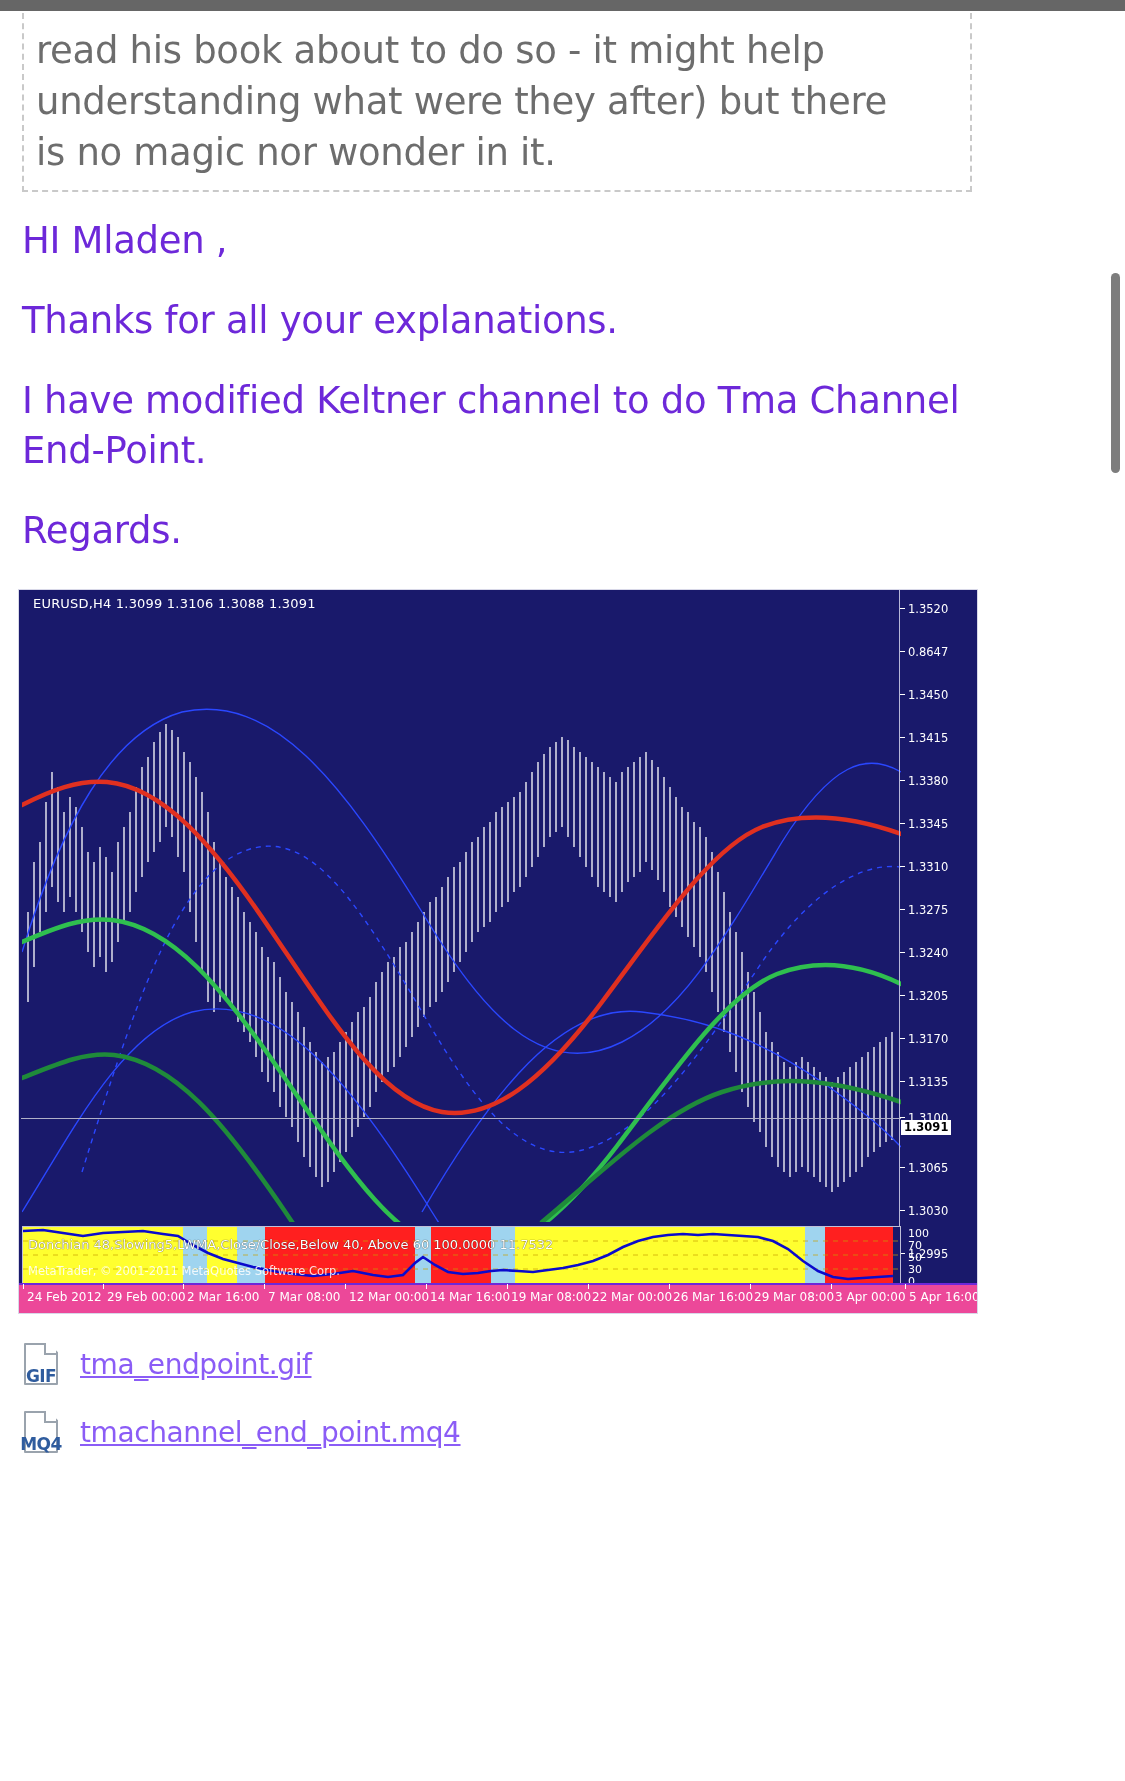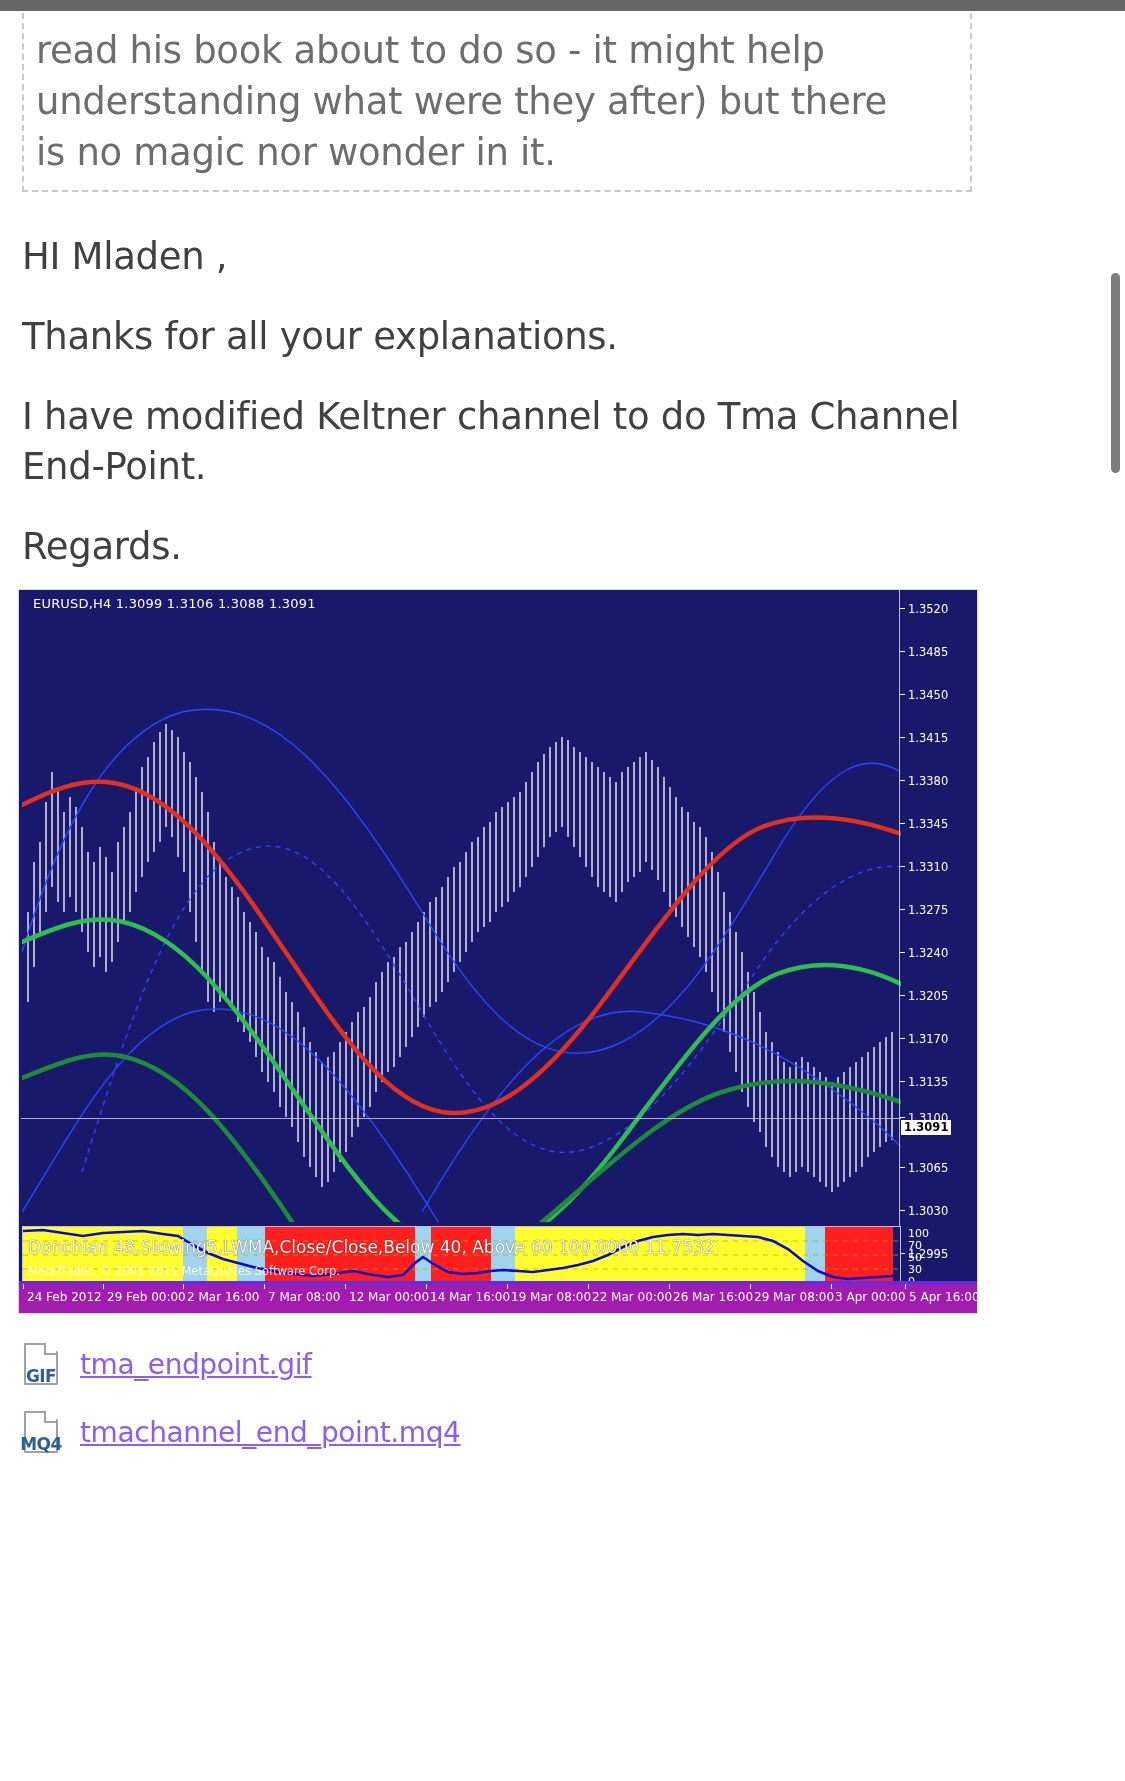--- a/index.html
+++ b/index.html
@@ -60,24 +60,24 @@
   }
 
   
   .post-body {
     position: absolute;
     top: 205px;
     left: 22px;
     width: 950px;
   }
   .para {
-    color: #404040;
+    color: #6d28d9;
     font-size: 37px;
     line-height: 50px;
-    margin: 16px 0 30px 0;
+    margin: 0 0 30px 0;
     font-family: "DejaVu Sans", sans-serif;
     letter-spacing: -0.3px;
   }
 
   
   .scrollbar-track {
     position: absolute;
     top: 0; right: 0;
     width: 18px;
     height: 1770px;
@@ -194,21 +194,21 @@
     border: 1px solid #c0c0d8;
     box-sizing: border-box;
     overflow: hidden;
     background: #19196b;
   }
   .sub-label {
     position: absolute;
     left: 5px;
     top: 10px;
     color: #ffffff;
-    font-size: 17px;
+    font-size: 13px;
     font-family: "DejaVu Sans", sans-serif;
     white-space: nowrap;
     text-shadow: 0 0 1px #000;
   }
   .sub-copyright {
     position: absolute;
     left: 5px;
     top: 37px;
     color: #ffffff;
     font-size: 11.5px;
@@ -232,22 +232,22 @@
     font-family: "DejaVu Sans", sans-serif;
   }
 
   
   .time-axis {
     position: absolute;
     left: 0;
     bottom: 0;
     width: 958px;
     height: 28px;
-    background: #a21caf;
-    border-top: 4px solid #6d28d9;
+    background: #ec4899;
+    border-top: 2px solid #6d28d9;
   }
   .time-tick {
     position: absolute;
     top: 5px;
     color: #ffffff;
     font-size: 12px;
     font-family: "DejaVu Sans", sans-serif;
     white-space: nowrap;
   }
   .time-tick::before {
@@ -505,21 +505,21 @@
           <path d="M0,466 C35,452 62,440 92,443 C152,450 202,510 262,598 C285,632 300,655 310,668" stroke="#1f8b3a" stroke-width="4.5" fill="none" stroke-linecap="round"></path>
           <path d="M520,610 C580,560 640,500 700,480 C760,460 820,470 879,490" stroke="#1f8b3a" stroke-width="4.5" fill="none" stroke-linecap="round"></path>
         </svg>
       </div>
 
       <div class="price-line" style="top:528px"></div>
 
       <div class="price-scale">
         <div class="axis-line"></div>
         <div class="price-tick" style="top:12px">1.3520</div>
-        <div class="price-tick" style="top:55px">1.3485</div>
+        <div class="price-tick" style="top:55px">0.8647</div>
         <div class="price-tick" style="top:98px">1.3450</div>
         <div class="price-tick" style="top:141px">1.3415</div>
         <div class="price-tick" style="top:184px">1.3380</div>
         <div class="price-tick" style="top:227px">1.3345</div>
         <div class="price-tick" style="top:270px">1.3310</div>
         <div class="price-tick" style="top:313px">1.3275</div>
         <div class="price-tick" style="top:356px">1.3240</div>
         <div class="price-tick" style="top:399px">1.3205</div>
         <div class="price-tick" style="top:442px">1.3170</div>
         <div class="price-tick" style="top:485px">1.3135</div>

